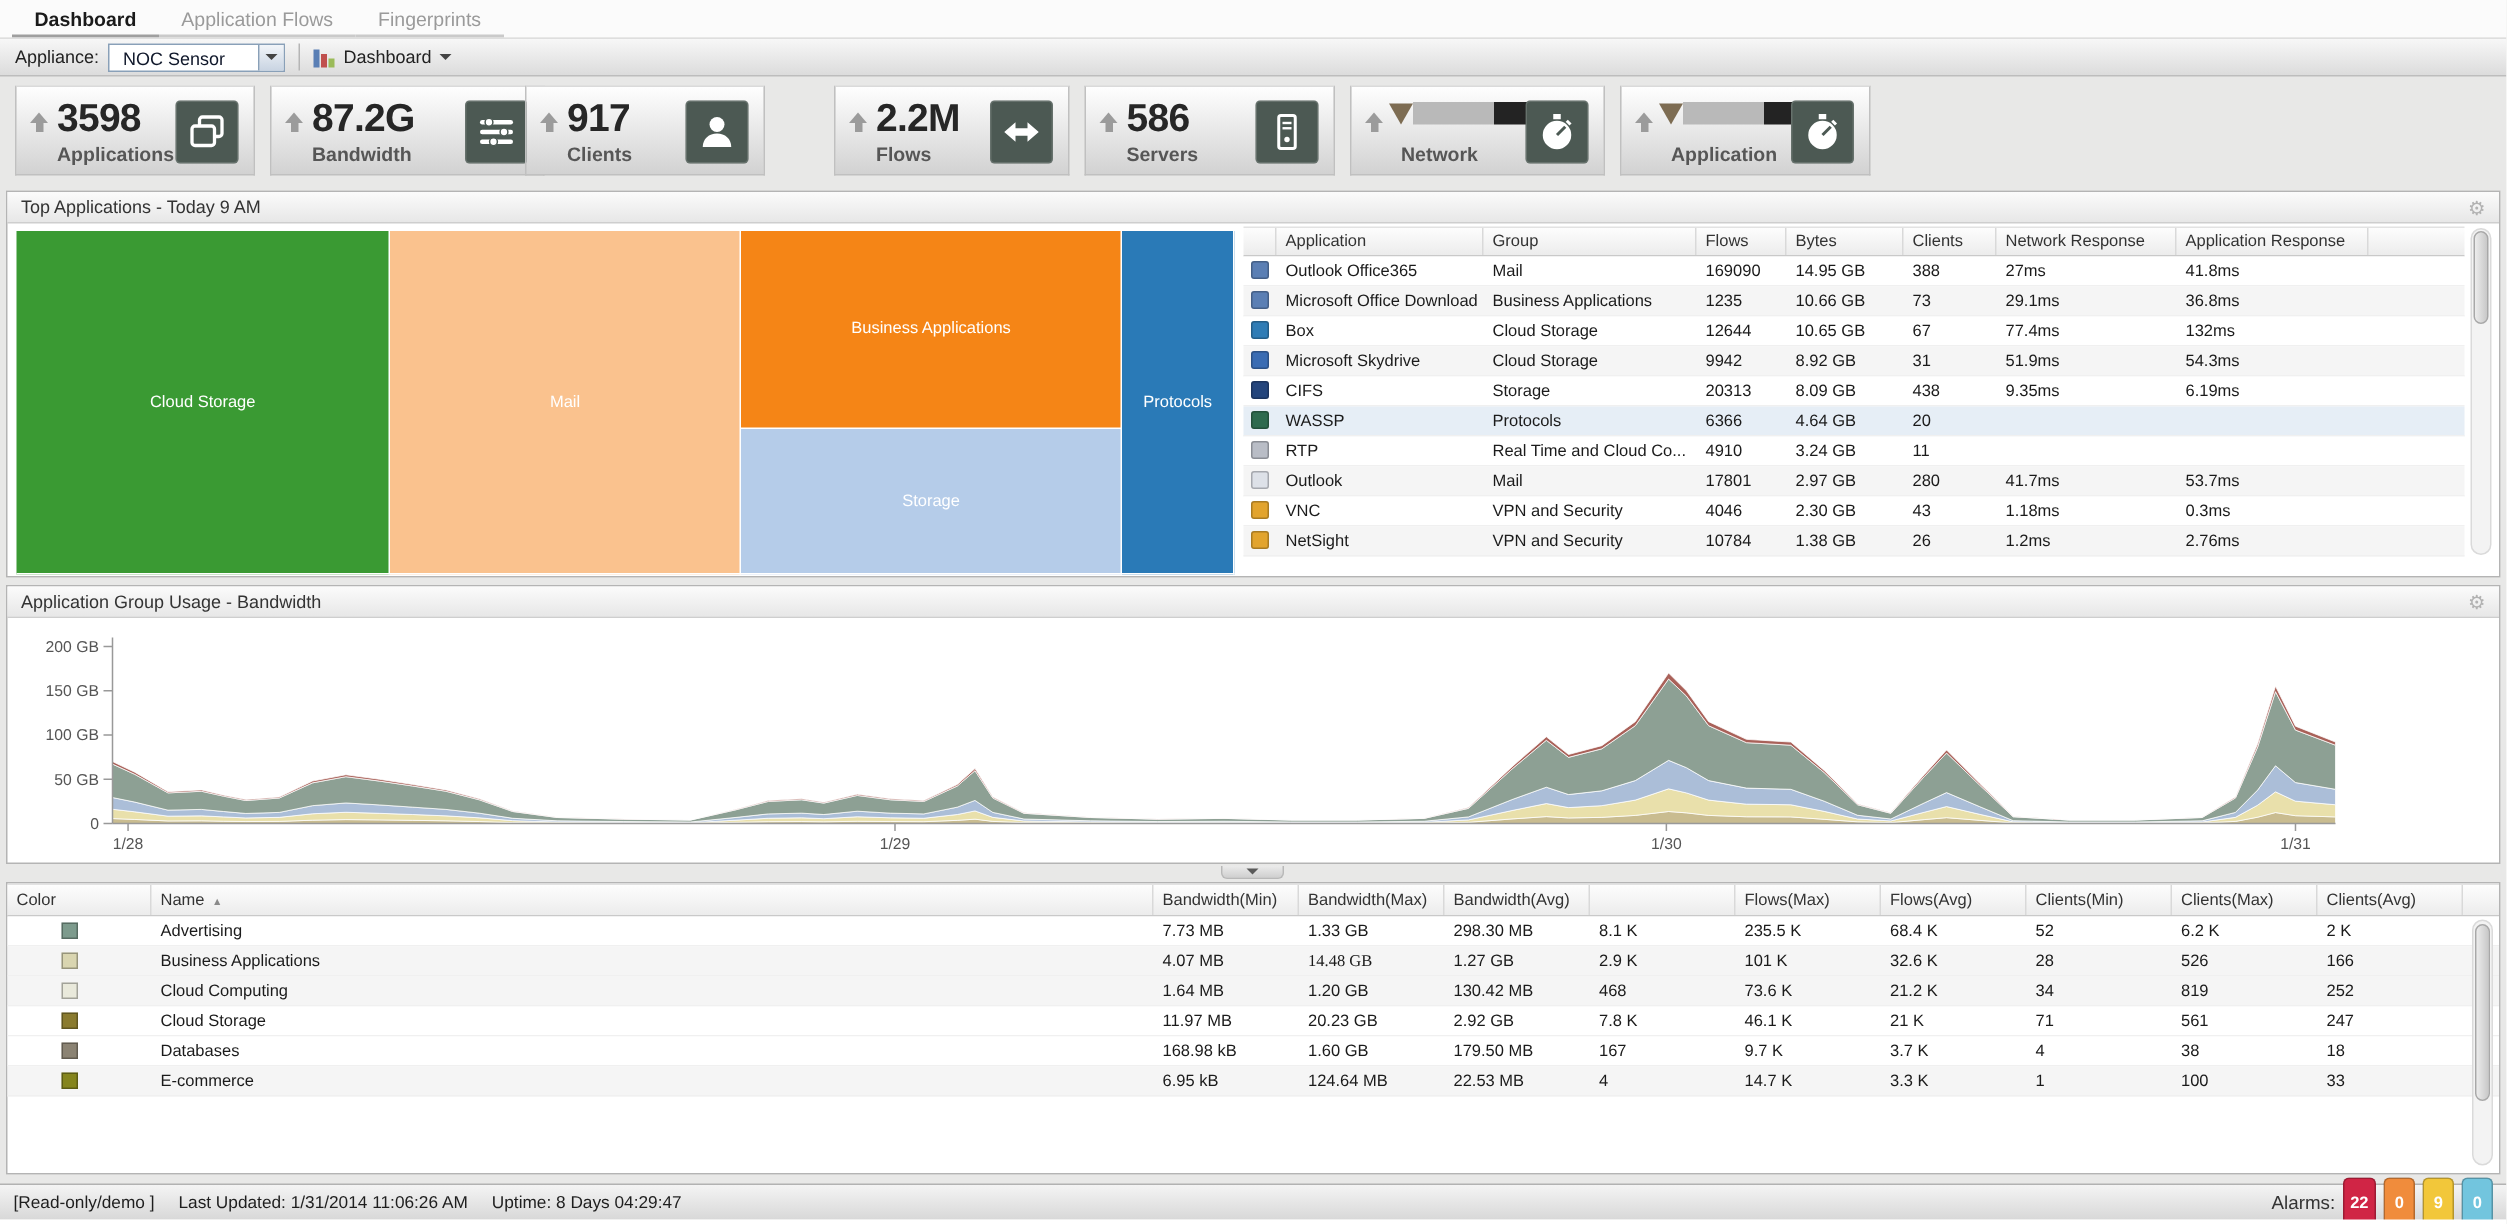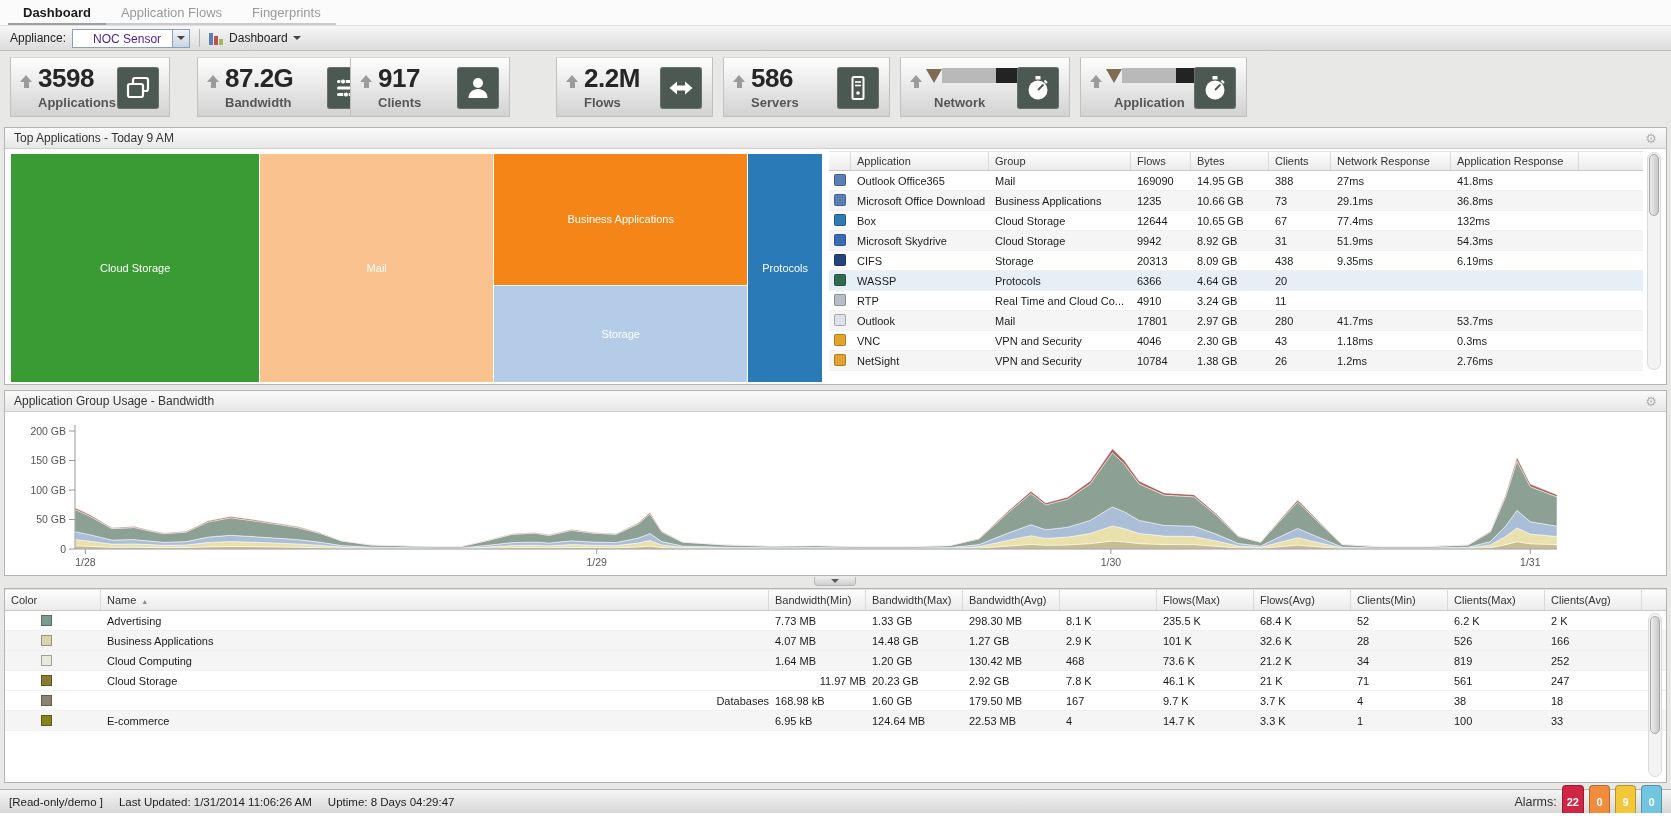--- a/index.html
+++ b/index.html
@@ -8,21 +8,21 @@
   #app { position:relative; width:1671px; height:816px; background:#e8e8e7; overflow:hidden; }
 
   
   .tabbar { position:absolute; top:0; left:0; right:0; height:25px; background:#fbfbfb; display:flex; padding-left:8px; }
   .tab { padding:5px 15px 2px; font-size:13px; color:#9a9a9a; border-bottom:2px solid #cacaca; cursor:pointer; white-space:nowrap; }
   .tab.active { color:#1a1a1a; font-weight:bold; border-bottom-color:#9f9f9f; }
 
   
   .toolbar { position:absolute; top:25px; left:0; right:0; height:26px; background:linear-gradient(#f7f7f7,#dcdcdc); border-top:1px solid #dedede; border-bottom:1px solid #bdbdbd; display:flex; align-items:center; padding:0 10px; font-size:12px; color:#222; }
   .select { display:flex; width:118px; height:19px; background:#fff; border:1px solid #89a0b8; margin-left:6px; align-items:stretch; }
-  .sel-text { flex:1; padding:2px 20px; font-size:12px; color:#4c1d95; overflow:hidden; white-space:nowrap; }
+  .sel-text { flex:1; padding:2px 9px; font-size:12px; color:#0f172a; overflow:hidden; white-space:nowrap; }
   .sel-btn { width:17px; background:linear-gradient(#f2f5f9,#c9d4e2); border-left:1px solid #89a0b8; display:flex; align-items:center; justify-content:center; cursor:pointer; }
   .tool-sep { width:1px; height:18px; background:#b5b5b5; margin:0 9px; }
   .chart-mini { display:flex; align-items:flex-end; height:13px; margin-right:5px; }
   .chart-mini i { display:inline-block; width:4px; margin-right:1px; }
   .mb1 { height:12px; background:#5a7fb5; } .mb2 { height:9px; background:#c0504d; } .mb3 { height:6px; background:#9bbb59; }
   .dash-menu { display:flex; align-items:center; cursor:pointer; }
   .caret { width:0; height:0; border-left:4px solid transparent; border-right:4px solid transparent; border-top:4px solid #444; display:inline-block; margin-left:5px; }
 
   
   .cards { position:absolute; top:57px; left:0; height:60px; width:100%; }
@@ -121,21 +121,21 @@
         <span class="up-arrow"></span>
         <div class="card-value">3598</div>
         <div class="card-label">Applications</div>
         <div class="card-icon">
           <svg width="28" height="28" viewBox="0 0 28 28">
             <rect x="9" y="4" width="15" height="13" rx="2" fill="none" stroke="#fff" stroke-width="2.2"></rect>
             <rect x="4" y="10" width="15" height="13" rx="2" fill="#4c5953" stroke="#fff" stroke-width="2.2"></rect>
           </svg>
         </div>
       </div>
-      <div class="card" style="left: 197px; width: 183px;">
+      <div class="card" style="left: 180px; width: 183px;">
         <span class="up-arrow"></span>
         <div class="card-value">87.2G</div>
         <div class="card-label">Bandwidth</div>
         <div class="card-icon">
           <svg width="28" height="28" viewBox="0 0 28 28">
             <rect x="3" y="6" width="22" height="3" rx="1.5" fill="#fff"></rect>
             <rect x="3" y="12.5" width="22" height="3" rx="1.5" fill="#fff"></rect>
             <rect x="3" y="19" width="22" height="3" rx="1.5" fill="#fff"></rect>
             <circle cx="9" cy="7.5" r="2.6" fill="#fff" stroke="#4c5953"></circle>
             <circle cx="19" cy="14" r="2.6" fill="#fff" stroke="#4c5953"></circle>
@@ -428,21 +428,21 @@
           <div class="td" style="width: 97px;">68.4 K</div>
           <div class="td" style="width: 97px;">52</div>
           <div class="td" style="width: 97px;">6.2 K</div>
           <div class="td" style="width: 97px;">2 K</div>
           <div class="td" style="width: 24px;"></div>
         </div>
         <div class="trow alt">
           <div class="td" style="width: 96px; padding: 4px 0px 0px;"><span class="swatch" style="background: rgb(217, 213, 176);"></span></div>
           <div class="td" style="flex: 1 1 0%;">Business Applications</div>
           <div class="td" style="width: 97px;">4.07 MB</div>
-          <div class="td" style="width: 97px;">14.48 GB</div>
+          <div class="td" style="width: 97px; font-family: Liberation Serif, serif;">14.48 GB</div>
           <div class="td" style="width: 97px;">1.27 GB</div>
           <div class="td" style="width: 97px;">2.9 K</div>
           <div class="td" style="width: 97px;">101 K</div>
           <div class="td" style="width: 97px;">32.6 K</div>
           <div class="td" style="width: 97px;">28</div>
           <div class="td" style="width: 97px;">526</div>
           <div class="td" style="width: 97px;">166</div>
           <div class="td" style="width: 24px;"></div>
         </div>
         <div class="trow alt">
@@ -455,34 +455,34 @@
           <div class="td" style="width: 97px;">73.6 K</div>
           <div class="td" style="width: 97px;">21.2 K</div>
           <div class="td" style="width: 97px;">34</div>
           <div class="td" style="width: 97px;">819</div>
           <div class="td" style="width: 97px;">252</div>
           <div class="td" style="width: 24px;"></div>
         </div>
         <div class="trow">
           <div class="td" style="width: 96px; padding: 4px 0px 0px;"><span class="swatch" style="background: rgb(138, 123, 47);"></span></div>
           <div class="td" style="flex: 1 1 0%;">Cloud Storage</div>
-          <div class="td" style="width: 97px; text-align: right;">11.97 MB</div>
+          <div class="td" style="width: 97px;">11.97 MB</div>
           <div class="td" style="width: 97px;">20.23 GB</div>
           <div class="td" style="width: 97px;">2.92 GB</div>
           <div class="td" style="width: 97px;">7.8 K</div>
           <div class="td" style="width: 97px;">46.1 K</div>
           <div class="td" style="width: 97px;">21 K</div>
           <div class="td" style="width: 97px;">71</div>
           <div class="td" style="width: 97px;">561</div>
           <div class="td" style="width: 97px;">247</div>
           <div class="td" style="width: 24px;"></div>
         </div>
         <div class="trow">
           <div class="td" style="width: 96px; padding: 4px 0px 0px;"><span class="swatch" style="background: rgb(139, 131, 115);"></span></div>
-          <div class="td" style="flex: 1 1 0%; text-align: right;">Databases</div>
+          <div class="td" style="flex: 1 1 0%;">Databases</div>
           <div class="td" style="width: 97px;">168.98 kB</div>
           <div class="td" style="width: 97px;">1.60 GB</div>
           <div class="td" style="width: 97px;">179.50 MB</div>
           <div class="td" style="width: 97px;">167</div>
           <div class="td" style="width: 97px;">9.7 K</div>
           <div class="td" style="width: 97px;">3.7 K</div>
           <div class="td" style="width: 97px;">4</div>
           <div class="td" style="width: 97px;">38</div>
           <div class="td" style="width: 97px;">18</div>
           <div class="td" style="width: 24px;"></div>

